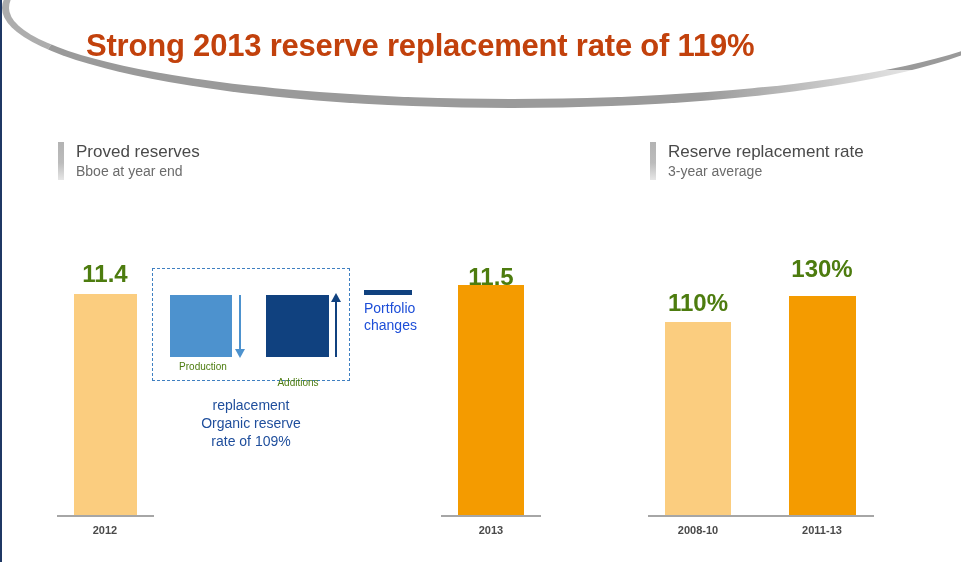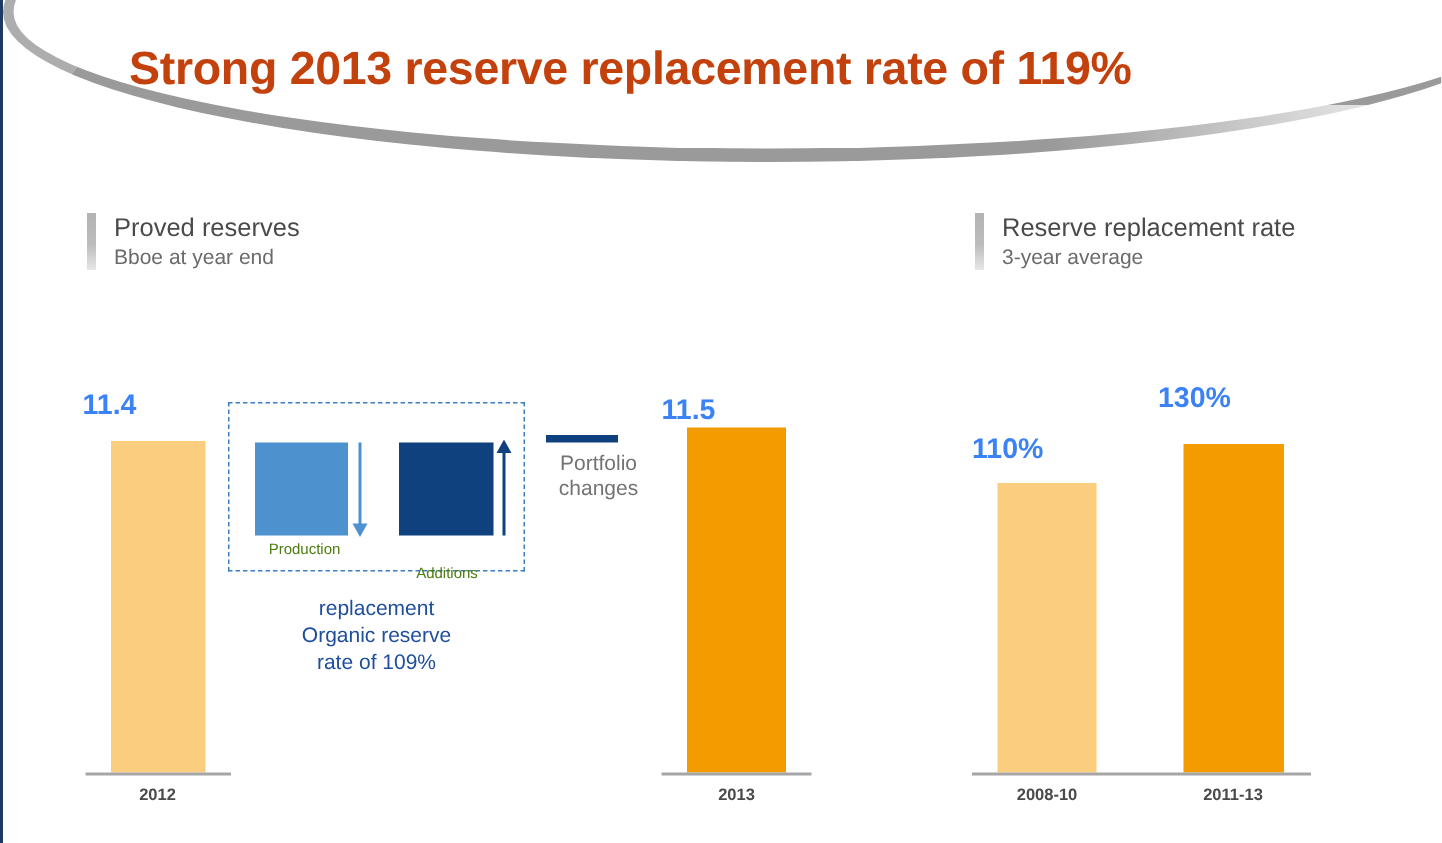--- a/index.html
+++ b/index.html
@@ -78,24 +78,24 @@
     color: #6b6b6b;
     line-height: 18px;
   }
 
   
   .bar {
     position: absolute;
   }
   .bar-value {
     position: absolute;
-    font-size: 19px;
+    font-size: 24px;
     font-weight: bold;
-    color: #3b82f6;
-    text-align: left;
+    color: #4d7c0f;
+    text-align: center;
   }
   .bar-axis {
     position: absolute;
     height: 2px;
     background: #a6a6a6;
   }
   .bar-cat {
     position: absolute;
     font-size: 11px;
     font-weight: bold;
@@ -153,23 +153,22 @@
     width: 70px;
   }
   #portfolio-legend-bar {
     width: 48px;
     height: 5px;
     background: #10417f;
     margin-bottom: 5px;
   }
   #portfolio-legend-label {
     font-size: 14px;
-    color: #737373;
+    color: #1d4ed8;
     line-height: 17px;
-    text-align: center;
   }
 </style>
 </head>
 <body>
 
 <div id="slide">
 
   <div id="header-swoosh"></div>
   <div id="header-swoosh-fade"></div>
 

